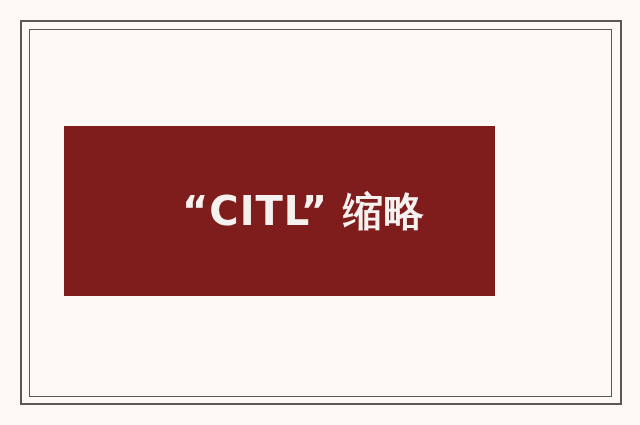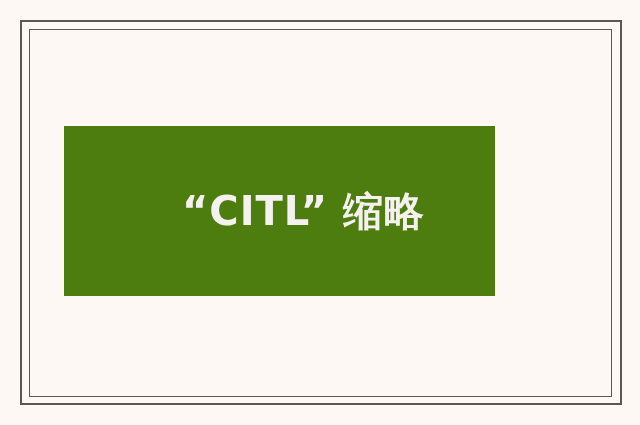--- a/index.html
+++ b/index.html
@@ -29,21 +29,21 @@
     width: 581px;
     height: 366px;
     border: 1px solid #5c5753;
   }
   .banner {
     position: absolute;
     left: 64px;
     top: 126px;
     width: 431px;
     height: 170px;
-    background: #4d7c0f;
+    background: #7f1d1d;
     display: flex;
     align-items: center;
     justify-content: center;
   }
   .banner-title {
     color: #f4f1ee;
     font-size: 40px;
     font-weight: bold;
     line-height: 1;
     letter-spacing: 1px;

